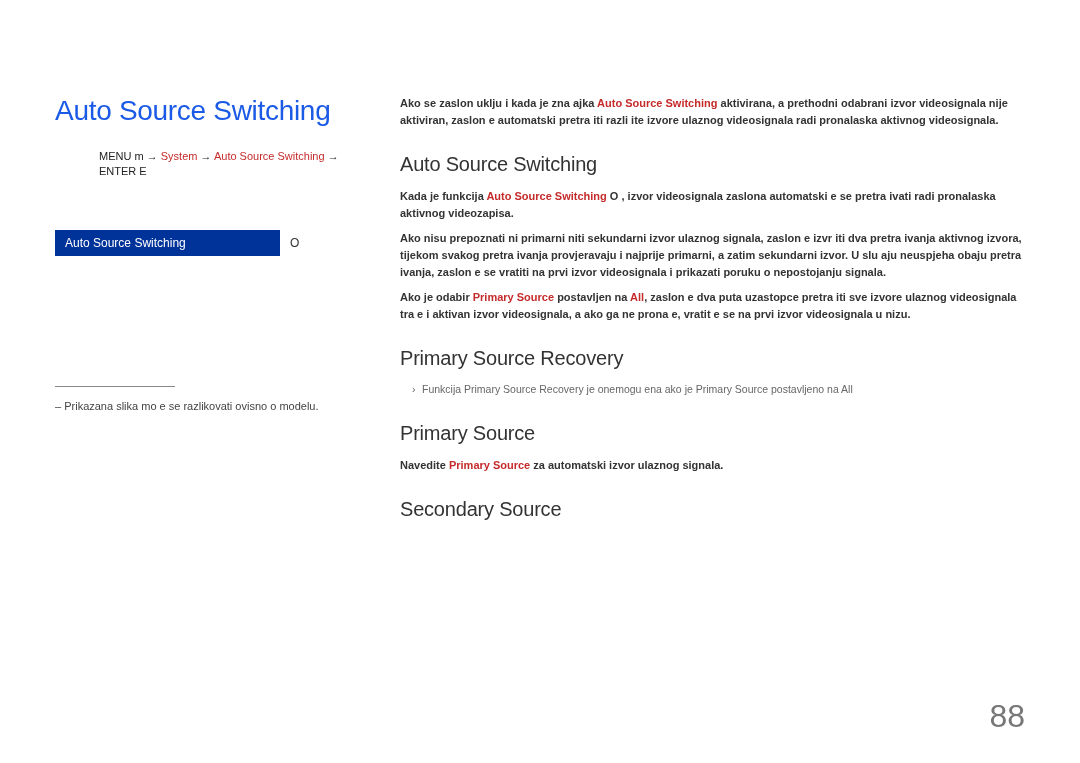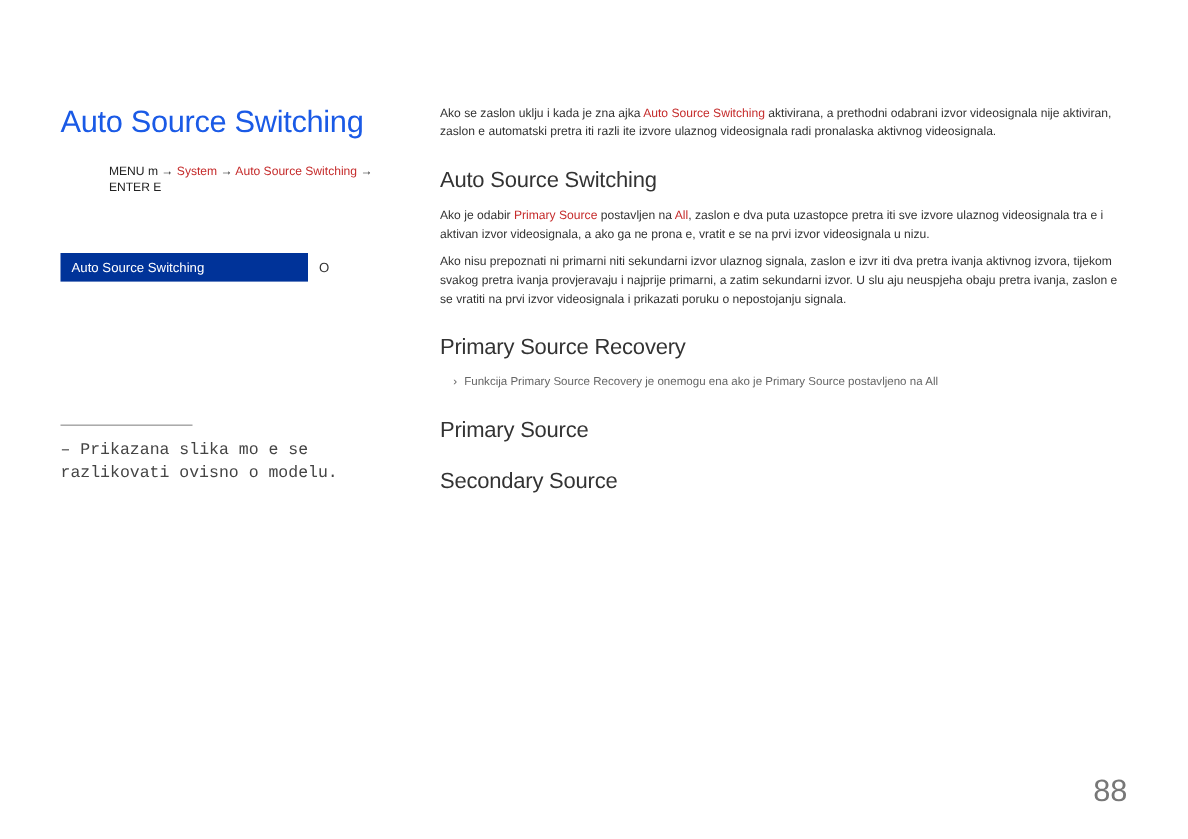--- a/index.html
+++ b/index.html
@@ -56,39 +56,39 @@
     width: 50px;
   }
   .divider {
     width: 120px;
     border: none;
     border-top: 1px solid #888;
     margin-top: 130px;
     margin-bottom: 12px;
   }
   .footnote {
-    font-size: 15px;
+    font-size: 11px;
     color: #444;
     line-height: 1.4;
-    font-family: Liberation Mono, monospace;
   }
   .footnote::before { content: "– "; }
   .section-title {
     font-size: 20px;
     font-weight: 400;
     color: #333;
     margin-top: 24px;
     margin-bottom: 12px;
     letter-spacing: -0.2px;
   }
   .body-text {
     font-size: 11px;
     line-height: 1.55;
     color: #333;
     margin-bottom: 8px;
+    font-weight: bold;
   }
   .body-text .red { color: #c52b2b; }
   .body-text.intro { margin-bottom: 18px; }
   .sub-note {
     font-size: 10.5px;
     color: #666;
     line-height: 1.5;
     margin-left: 12px;
     position: relative;
     padding-left: 10px;
@@ -97,21 +97,21 @@
     content: "›";
     position: absolute;
     left: 0;
     top: 0;
     color: #666;
   }
   .page-number {
     position: absolute;
     bottom: 28px;
     right: 55px;
-    font-size: 28px;
+    font-size: 32px;
     color: #777;
     font-weight: 300;
   }
 </style>
 </head>
 <body>
 
 <div class="left-col">
   <h1 class="page-title">Auto Source Switching</h1>
 
@@ -132,27 +132,33 @@
   <p class="footnote">Prikazana slika mo e se razlikovati ovisno o modelu.</p>
 </div>
 
 <div class="right-col">
   <p class="body-text intro">
     <span>Ako se zaslon uklju i kada je zna ajka </span><span class="red">Auto Source Switching</span><span> aktivirana, a prethodni odabrani izvor videosignala nije aktiviran, zaslon  e automatski pretra iti razli ite izvore ulaznog videosignala radi pronalaska aktivnog videosignala.</span>
   </p>
 
   <h2 class="section-title">Auto Source Switching</h2>
   <p class="body-text">
+    <span>Kada je funkcija </span><span class="red">Auto Source Switching</span><span> O , izvor videosignala zaslona automatski  e se pretra ivati radi pronalaska aktivnog videozapisa.</span>
+  </p>
+  <p class="body-text">Ako nisu prepoznati ni primarni niti sekundarni izvor ulaznog signala, zaslon  e izvr iti dva pretra ivanja aktivnog izvora, tijekom svakog pretra ivanja provjeravaju i najprije primarni, a zatim sekundarni izvor. U slu aju neuspjeha obaju pretra ivanja, zaslon  e se vratiti na prvi izvor videosignala i prikazati poruku o nepostojanju signala.</p>
+  <p class="body-text">
     <span>Ako je odabir </span><span class="red">Primary Source</span><span> postavljen na </span><span class="red">All</span><span>, zaslon  e dva puta uzastopce pretra iti sve izvore ulaznog videosignala tra e i aktivan izvor videosignala, a ako ga ne prona e, vratit  e se na prvi izvor videosignala u nizu.</span>
   </p>
-  <p class="body-text">Ako nisu prepoznati ni primarni niti sekundarni izvor ulaznog signala, zaslon  e izvr iti dva pretra ivanja aktivnog izvora, tijekom svakog pretra ivanja provjeravaju i najprije primarni, a zatim sekundarni izvor. U slu aju neuspjeha obaju pretra ivanja, zaslon  e se vratiti na prvi izvor videosignala i prikazati poruku o nepostojanju signala.</p>
 
   <h2 class="section-title">Primary Source Recovery</h2>
   <p class="sub-note">
     <span>Funkcija </span><span class="red">Primary Source Recovery</span><span> je onemogu ena ako je </span><span class="red">Primary Source</span><span> postavljeno na </span><span class="red">All</span>
   </p>
 
   <h2 class="section-title">Primary Source</h2>
+  <p class="body-text">
+    <span>Navedite </span><span class="red">Primary Source</span><span> za automatski izvor ulaznog signala.</span>
+  </p>
 
   <h2 class="section-title">Secondary Source</h2>
 </div>
 
 <div class="page-number">88</div>
 
 </body></html>

